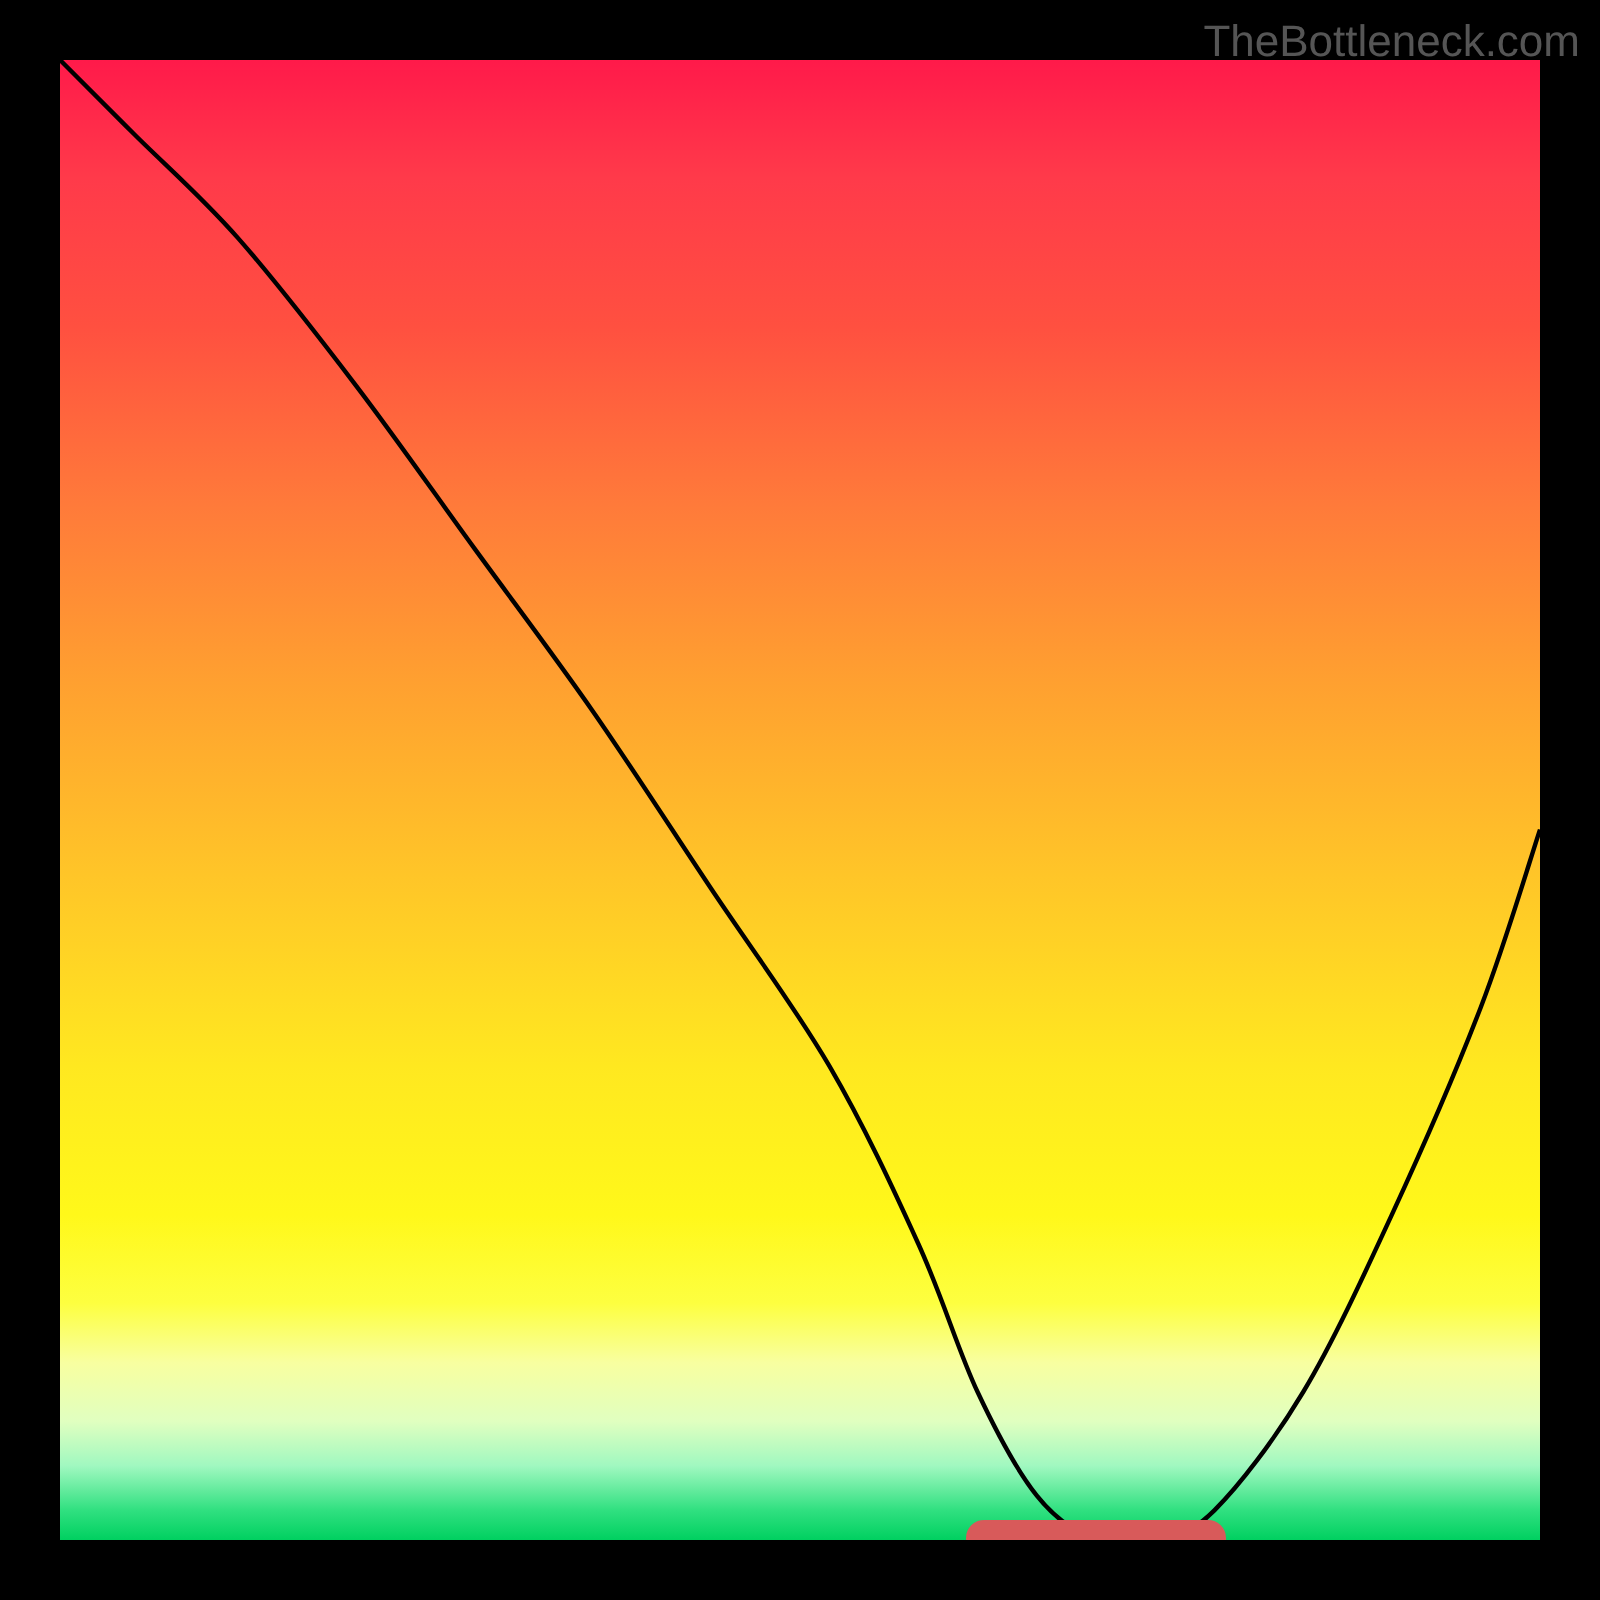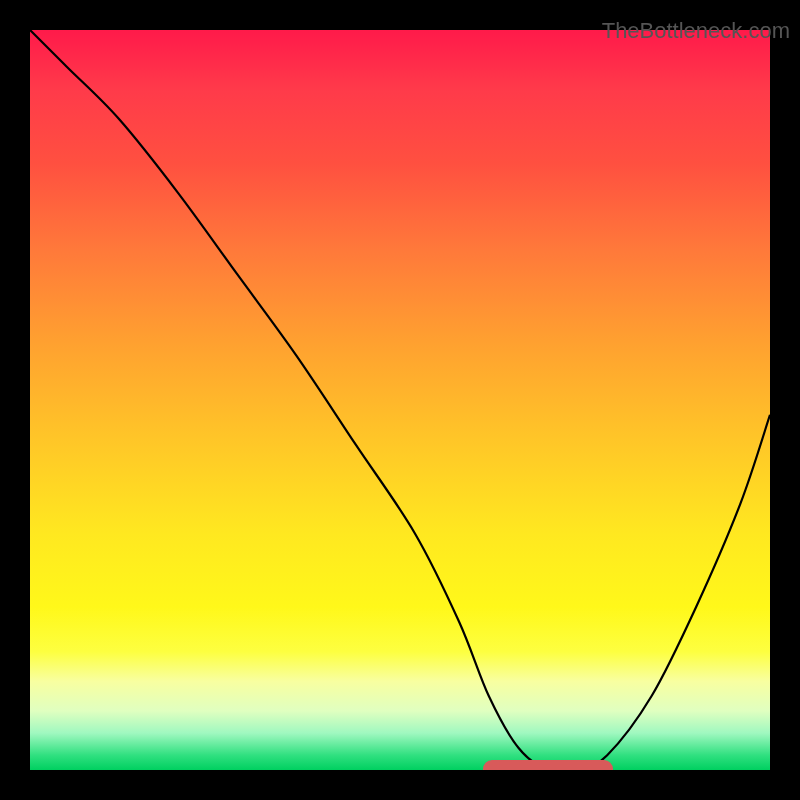--- a/index.html
+++ b/index.html
@@ -6,21 +6,21 @@
     margin: 0;
     padding: 0;
     width: 800px;
     height: 800px;
     background: #000;
     font-family: Arial, sans-serif;
     position: relative;
   }
   .watermark {
     position: absolute;
-    top: 18px;
+    top: 8px;
     right: 10px;
     color: #555;
     font-size: 22px;
     font-weight: 500;
     z-index: 10;
   }
   .plot-area {
     position: absolute;
     top: 30px;
     left: 30px;

